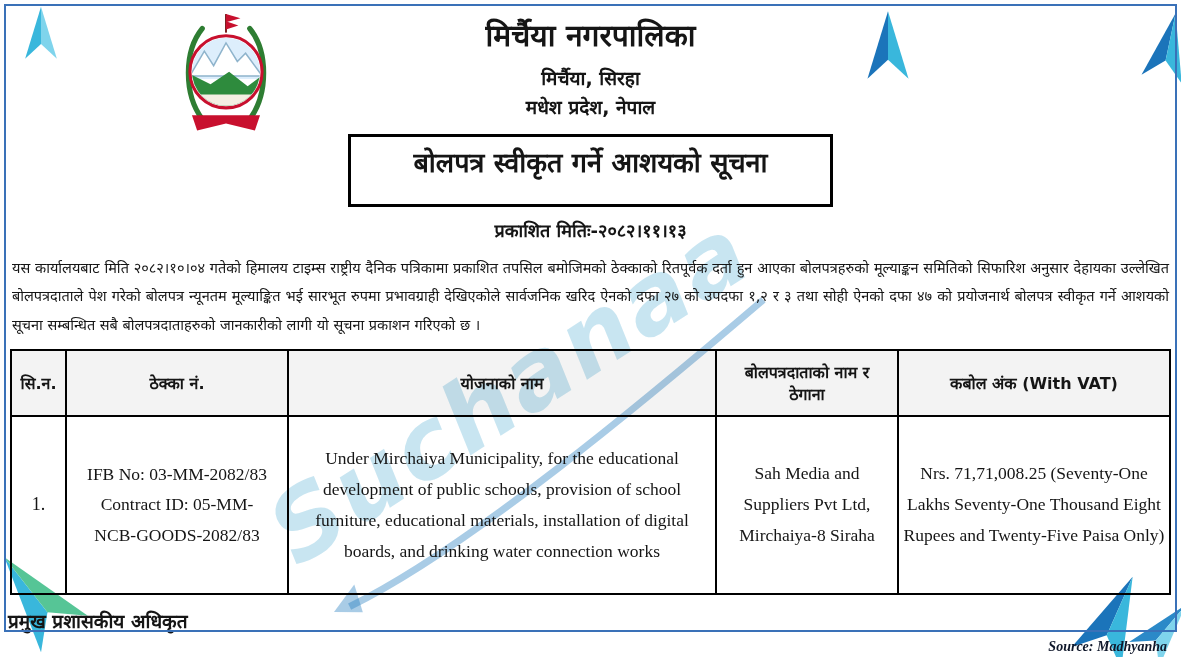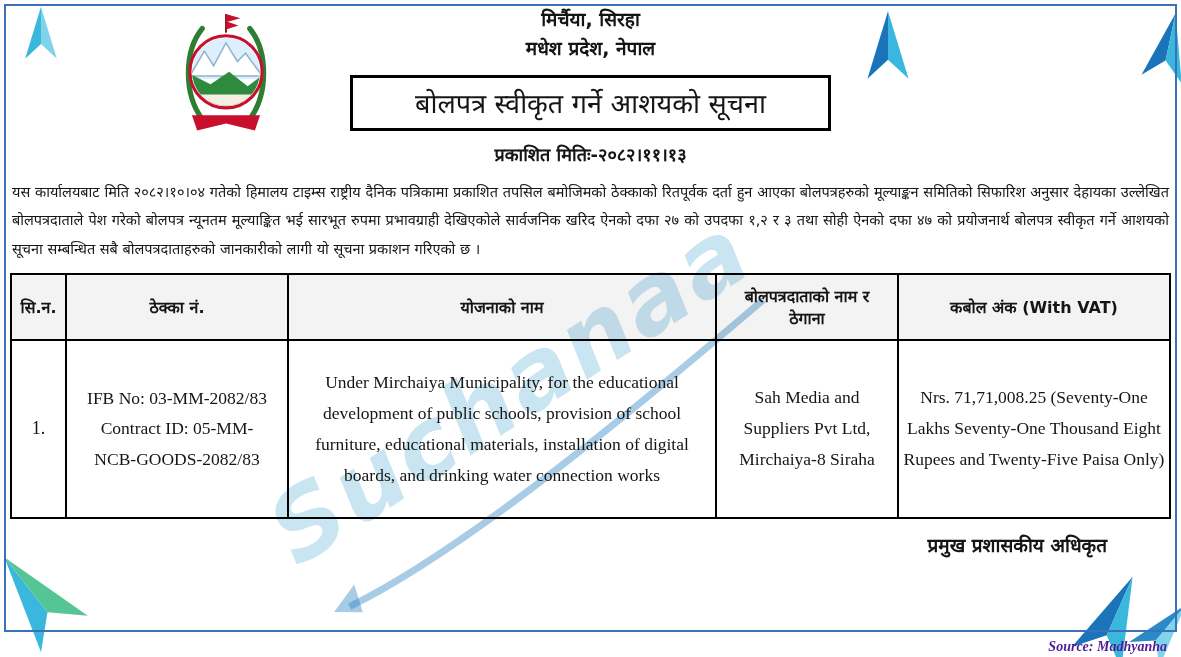--- a/index.html
+++ b/index.html
@@ -28,22 +28,22 @@
   .content {
     position:absolute; left:8px; top:6px; right:8px; bottom:27px;
     z-index:2; text-align:center;
   }
   .logo { position:absolute; left:170px; top:6px; width:96px; height:132px; }
   .muni-title   { font-size:30px; font-weight:bold; margin:8px 0 10px; }
   .office-title { font-size:27px; font-weight:bold; margin:0 0 14px; }
   .muni-loc     { font-size:19px; font-weight:bold; margin:0 0 3px; }
   .muni-prov    { font-size:19px; font-weight:bold; margin:0 0 12px; }
   .title-box {
-    display:inline-block; border:3px solid #000; padding:6px 62px 7px;
-    font-size:27px; font-weight:normal; margin:2px 0 11px; background:rgba(255,255,255,0.0);
+    display:inline-block; border:3px solid #000; padding:6px 62px 24px;
+    font-size:27px; font-weight:bold; margin:2px 0 11px; background:rgba(255,255,255,0.0);
   }
   .pub-date { font-size:18px; font-weight:bold; margin:0 0 12px;text-align:center; }
   .body-text {
     text-align:justify; font-size:14.5px; line-height:1.95;
     margin:0 4px 10px; text-align-last:left;
   }
   
   table.notice-table {
     width:calc(100% - 4px); margin:0 2px; border-collapse:collapse;
     table-layout:fixed;
@@ -57,27 +57,27 @@
   }
   .notice-table td { height:142px; background:transparent; }
   .serif { font-family:"Liberation Serif", serif; }
   td.cell-sn       { font-size:18px; }
   td.cell-contract { font-size:17.5px; white-space:pre-line; line-height:1.75; padding:8px 6px; }
   td.cell-project  { font-size:17.5px; line-height:1.78; padding:17px 16px; }
   td.cell-bidder   { font-size:17.5px; white-space:pre-line; line-height:1.78; padding:0 6px; }
   td.cell-amount   { font-size:17.5px; line-height:1.78; padding:0 0; }
   
   .signatory {
-    text-align:right; padding-right:66px; margin-top:13px;
+    text-align:left; padding-right:66px; margin-top:13px;
     font-size:19px; font-weight:bold;
   }
   .source-credit {
     position:absolute; right:14px; bottom:2px; z-index:4;
     font-family:"Liberation Serif", serif; font-style:italic;
-    font-size:14px; color:#4c1d95; font-weight:bold;
+    font-size:14px; color:#0f172a; font-weight:bold;
   }
 </style>
 </head>
 <body>
 
 <div class="page">
 
   <svg class="deco" style="left:24px; top:6px; width:34px; height:58px;" viewBox="0 0 60 100">
     <polygon points="30,0 2,92 30,66" fill="#39b7dc"></polygon>
     <polygon points="30,0 58,92 30,66" fill="#7fd4ec"></polygon>
@@ -131,20 +131,21 @@
       <g clip-path="url(#roundel)">
         <rect x="10" y="25" width="70" height="40" fill="#ddeefc"></rect>
         <polygon points="10,62 24,38 33,52 45,30 56,48 64,40 80,62" fill="#ffffff" stroke="#8fb4cc" stroke-width="1.5"></polygon>
         <polygon points="8,92 10,60 30,70 48,58 66,72 82,60 84,92" fill="#2e8b3d"></polygon>
         <rect x="8" y="80" width="76" height="14" fill="#f4efe2"></rect>
       </g>
 
       <path d="M12,100 L78,100 L73,115 L45,108 L17,115 Z" fill="#c8102e"></path>
     </svg>
 
+    <div class="muni-title">मिर्चैया नगरपालिका</div>
     <div class="muni-loc">मिर्चैया, सिरहा</div>
     <div class="muni-prov">मधेश प्रदेश, नेपाल</div>
 
     <div>
       <div class="title-box">बोलपत्र स्वीकृत गर्ने आशयको सूचना</div>
     </div>
 
     <div class="pub-date">प्रकाशित मितिः-२०८२।११।१३</div>
 
     <div class="body-text">यस कार्यालयबाट मिति २०८२।१०।०४ गतेको हिमालय टाइम्स राष्ट्रीय दैनिक पत्रिकामा प्रकाशित तपसिल बमोजिमको ठेक्काको  रितपूर्वक दर्ता हुन आएका बोलपत्रहरुको मूल्याङ्कन समितिको सिफारिश अनुसार देहायका उल्लेखित बोलपत्रदाताले पेश गरेको बोलपत्र न्यूनतम मूल्याङ्कित भई सारभूत रुपमा प्रभावग्राही देखिएकोले सार्वजनिक खरिद ऐनको दफा २७ को उपदफा १,२ र ३ तथा सोही ऐनको दफा ४७ को प्रयोजनार्थ  बोलपत्र स्वीकृत गर्ने आशयको सूचना सम्बन्धित सबै बोलपत्रदाताहरुको जानकारीको लागी यो सूचना प्रकाशन गरिएको छ  ।</div>

